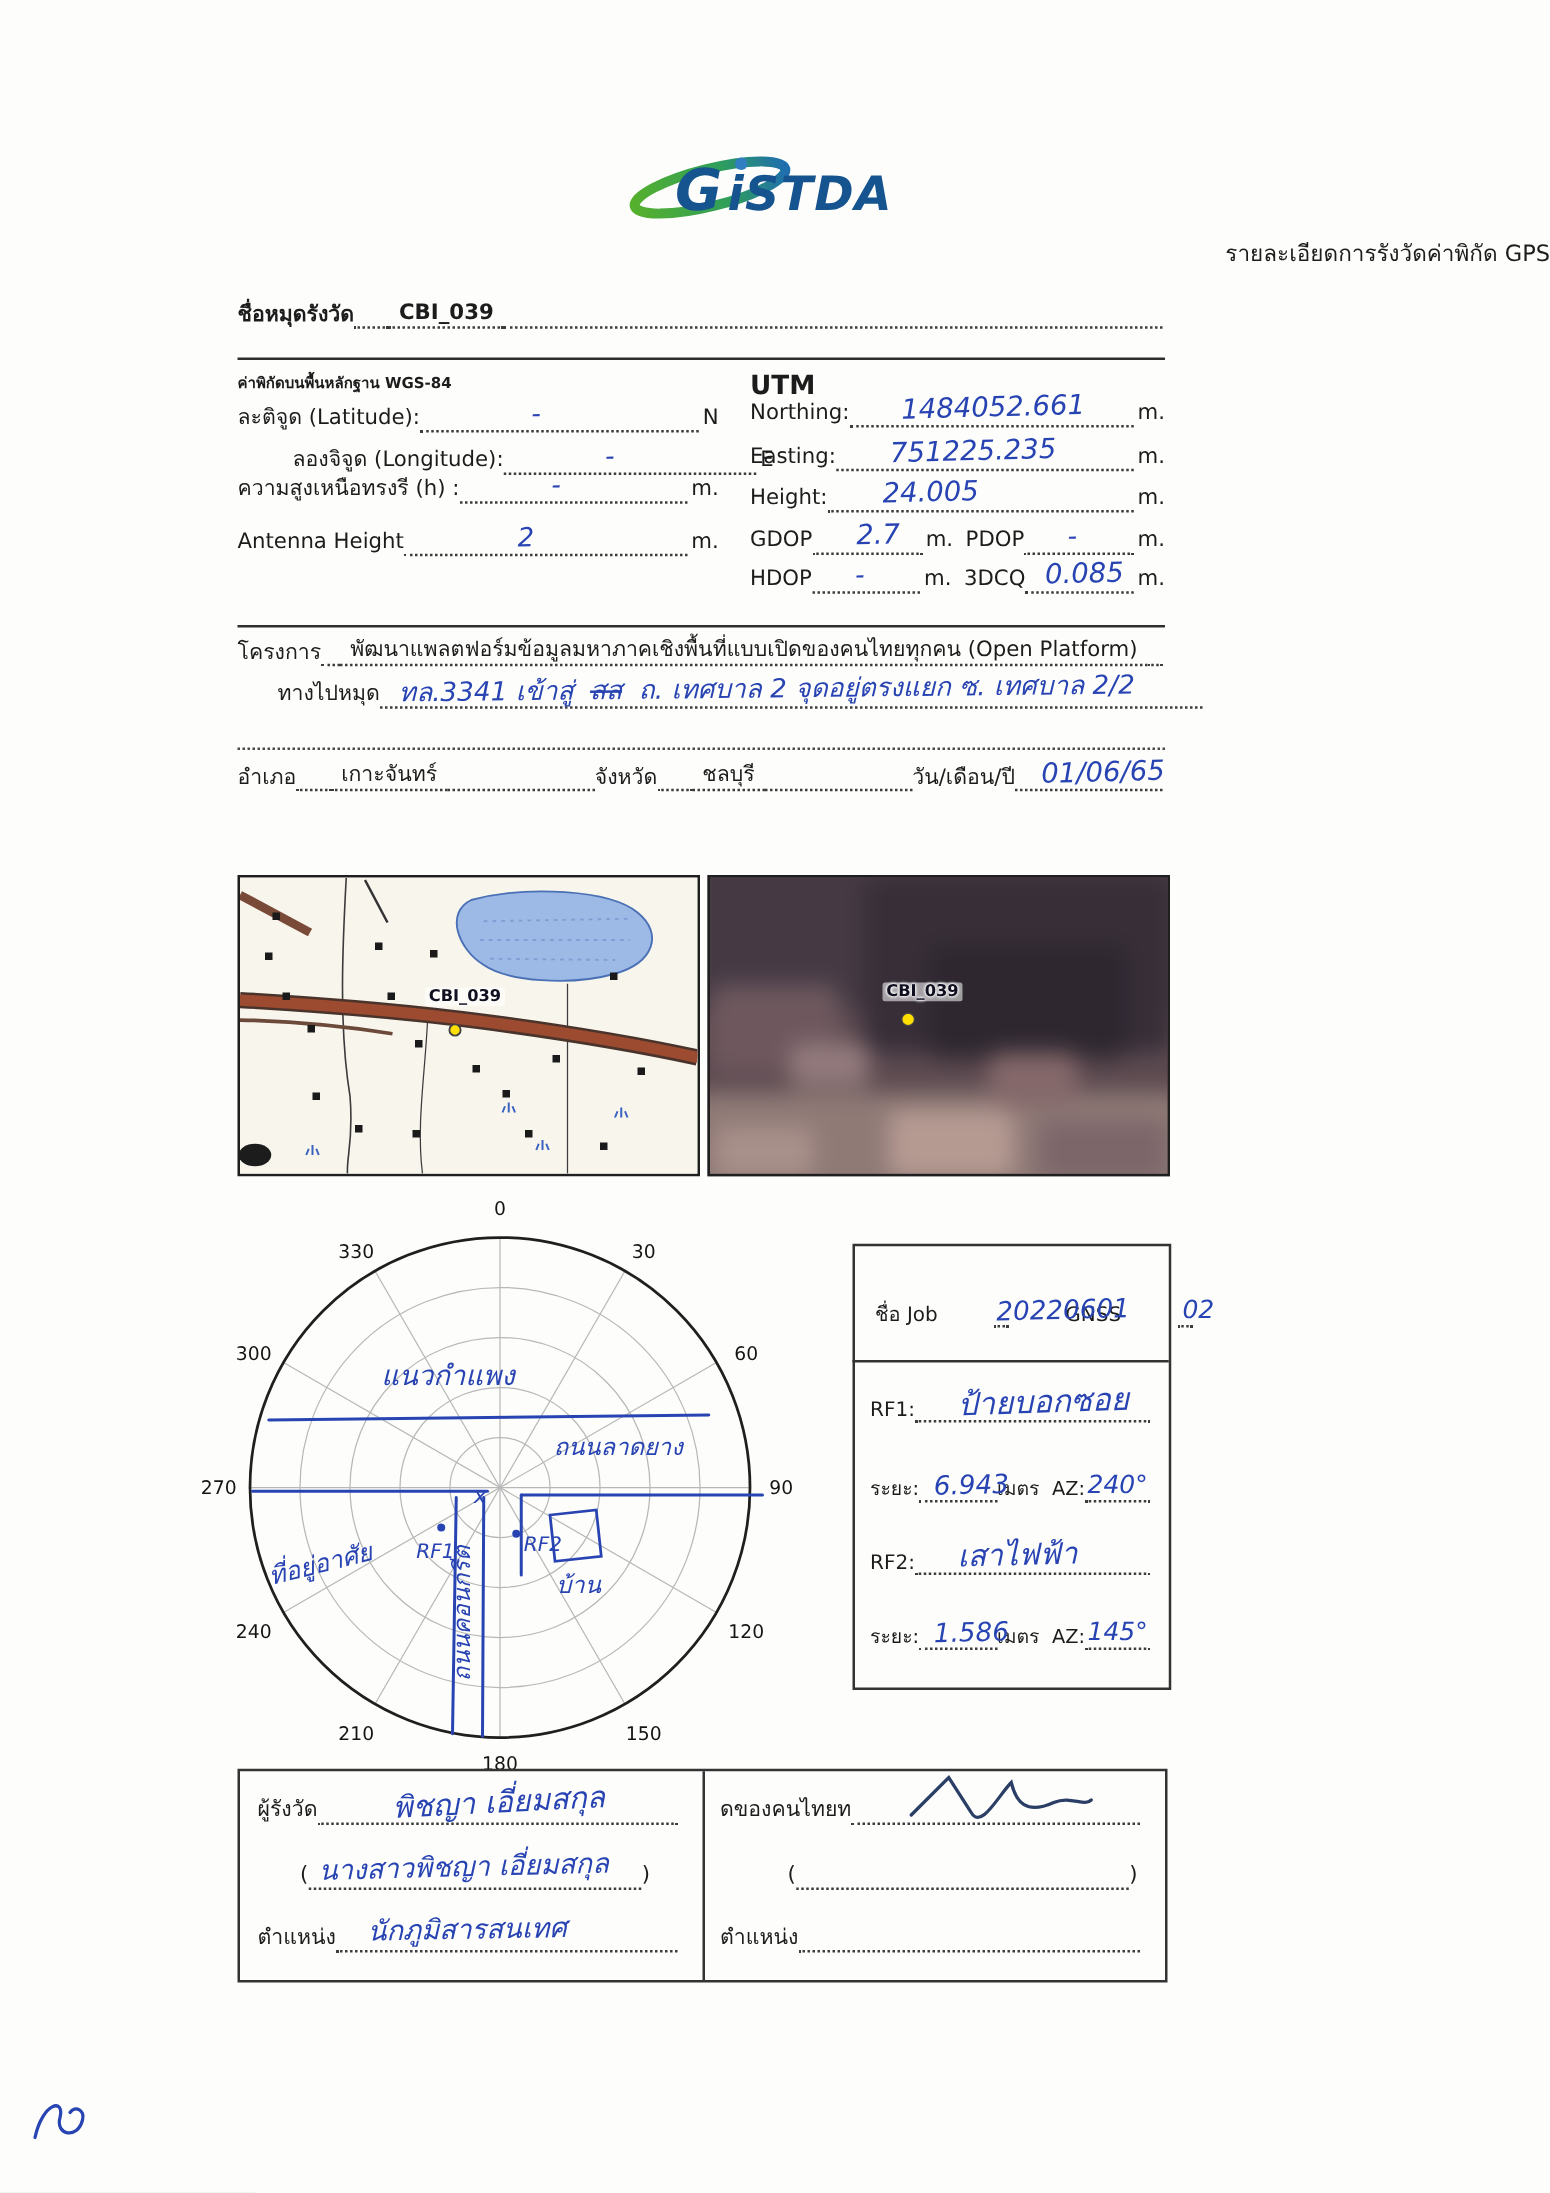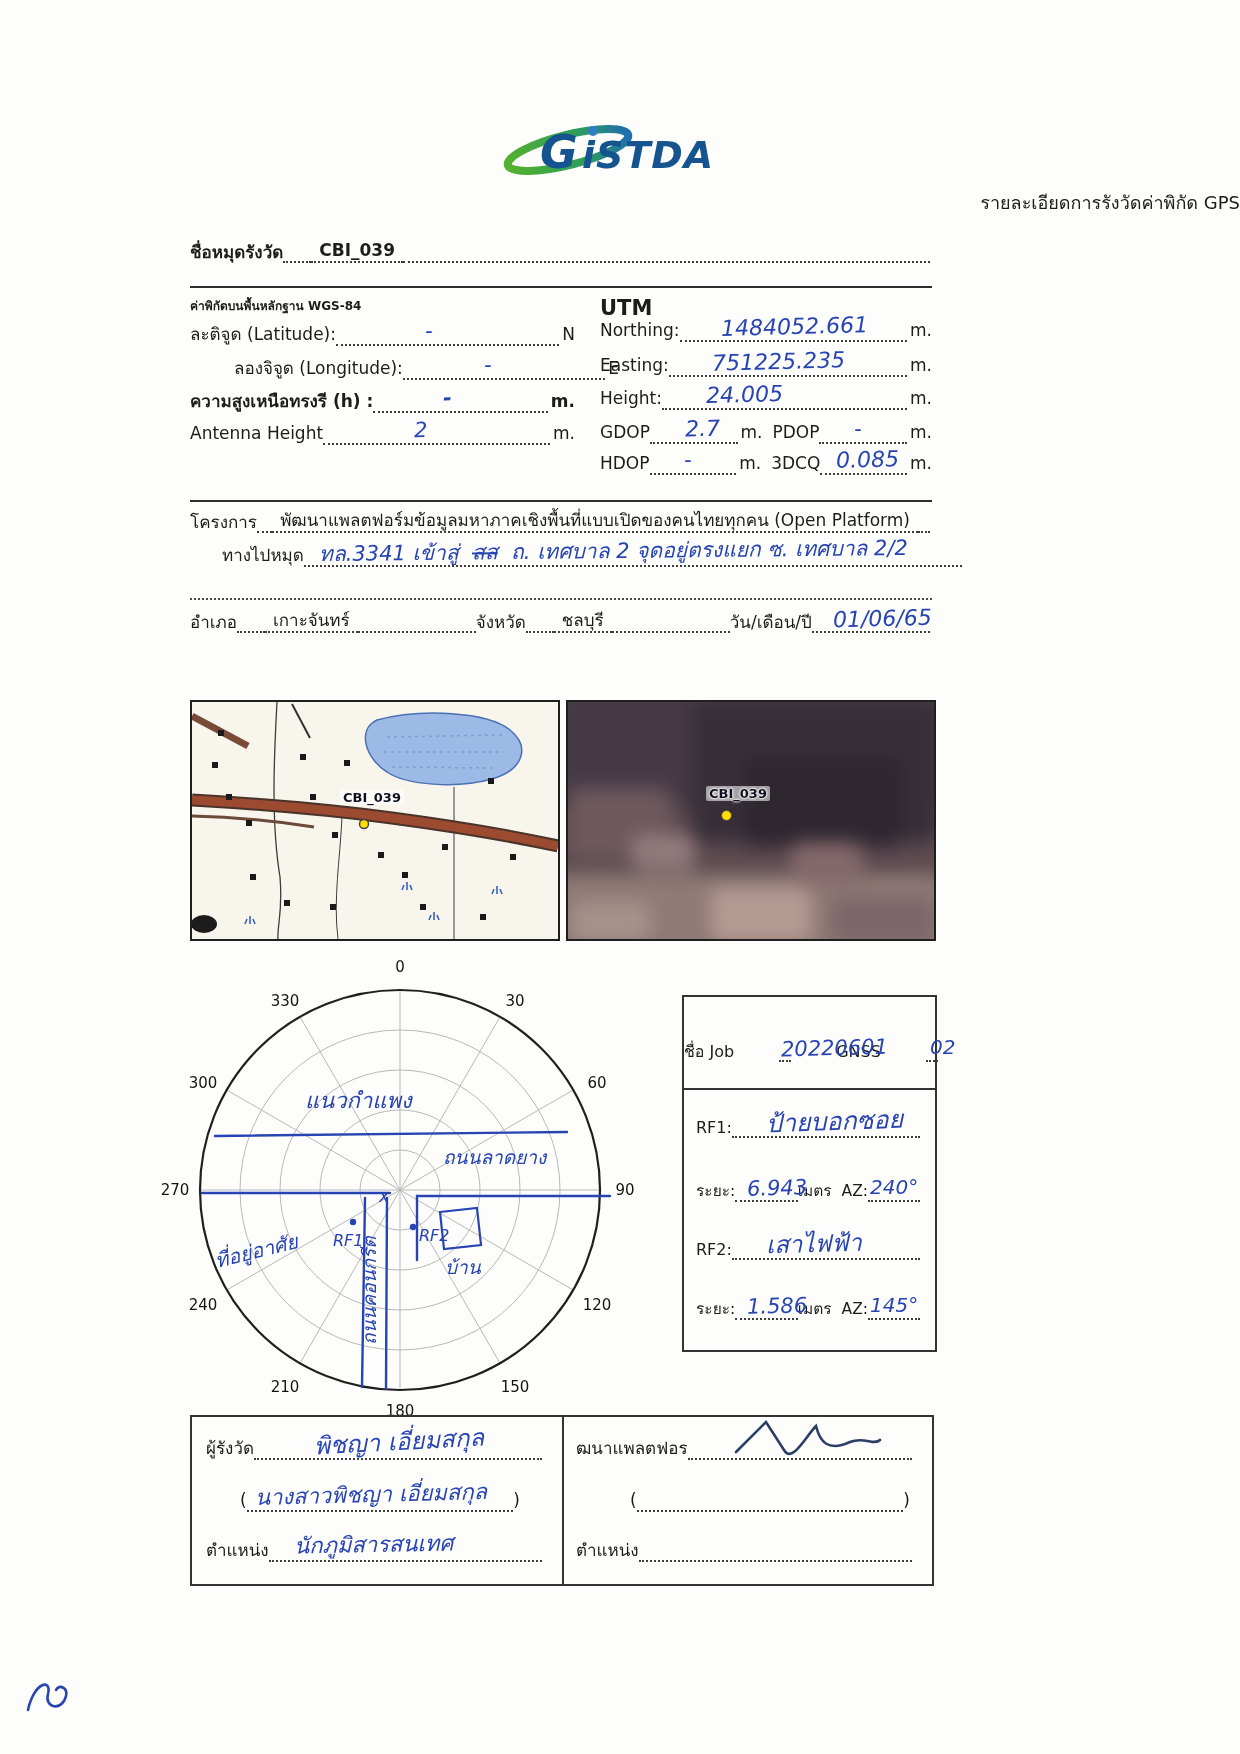--- a/index.html
+++ b/index.html
@@ -75,21 +75,21 @@
     </span>
     <span class="unit">N</span>
   </div>
   <div class="row" style="left:190px;top:358px;width:385px;margin-left:44px;">
     <span class="lbl">ลองจิจูด (Longitude):</span>
     <span class="dfill">
       <span class="hw hwa hwc">-</span>
     </span>
     <span class="unit">E</span>
   </div>
-  <div class="row" style="left:190px;top:391px;width:385px;font-weight:bold;">
+  <div class="row" style="left:190px;top:381px;width:385px;">
     <span class="lbl">ความสูงเหนือทรงรี (h) :</span>
     <span class="dfill">
       <span class="hw hwa hwc">-</span>
     </span>
     <span class="unit">m.</span>
   </div>
   <div class="row" style="left:190px;top:423px;width:385px;">
     <span class="lbl">Antenna Height</span>
     <span class="dfill">
       <span class="hw hwa hwc">2</span>
@@ -292,21 +292,21 @@
       <text class="ink-t" x="264" y="291" font-size="16">RF2</text>
       <text class="ink-t" x="290" y="324" font-size="19">บ้าน</text>
       <text class="ink-t" x="62" y="318" font-size="20" transform="rotate(-14 62 318)">ที่อยู่อาศัย</text>
       <text class="ink-t" x="221" y="395" font-size="19" text-anchor="start" transform="rotate(-90 221 395)">ถนนคอนกรีต</text>
     </g>
   </svg>
 
   <div class="boxb" style="left:682px;top:995px;width:251px;height:353px;"></div>
   <div class="divline" style="left:682px;top:1088px;width:253px;"></div>
 
-  <div class="row" style="left:684px;top:1042px;width:224px;font-size:16px;gap:45px;">
+  <div class="row" style="left:700px;top:1042px;width:224px;font-size:16px;gap:45px;">
     <span class="lbl">ชื่อ Job</span>
     <span class="dfill">
       <span class="hw hwa" style="font-size:21px;">20220601</span>
     </span>
     <span class="lbl">GNSS</span>
     <span class="dfill" style="max-width:42px;">
       <span class="hw" style="position:absolute;left:4px;bottom:0;font-size:20px;">02</span>
     </span>
   </div>
 
@@ -365,21 +365,21 @@
     <span class="lbl">)</span>
   </div>
   <div class="row" style="left:206px;top:1540px;width:336px;">
     <span class="lbl">ตำแหน่ง</span>
     <span class="dfill">
       <span class="hw" style="position:absolute;left:25px;bottom:1px;font-size:22px;transform:rotate(-1deg);">นักภูมิสารสนเทศ</span>
     </span>
   </div>
 
   <div class="row" style="left:576px;top:1438px;width:336px;">
-    <span class="lbl">ฒนาแพลตฟอร</span>
+    <span class="lbl">ดของคนไทยท</span>
     <span class="dfill">
       <svg width="160" height="50" style="position:absolute;left:40px;bottom:-4px;">
         <path d="M8,40 L38,10 L56,38 C64,52 78,24 88,14 C92,30 100,40 122,30 C136,24 146,34 152,28" stroke="#2b3f66" stroke-width="2.6" fill="none" stroke-linecap="round"></path>
       </svg>
     </span>
   </div>
   <div class="row" style="left:630px;top:1490px;width:280px;">
     <span class="lbl">(</span>
     <span class="dfill"></span>
     <span class="lbl">)</span>

